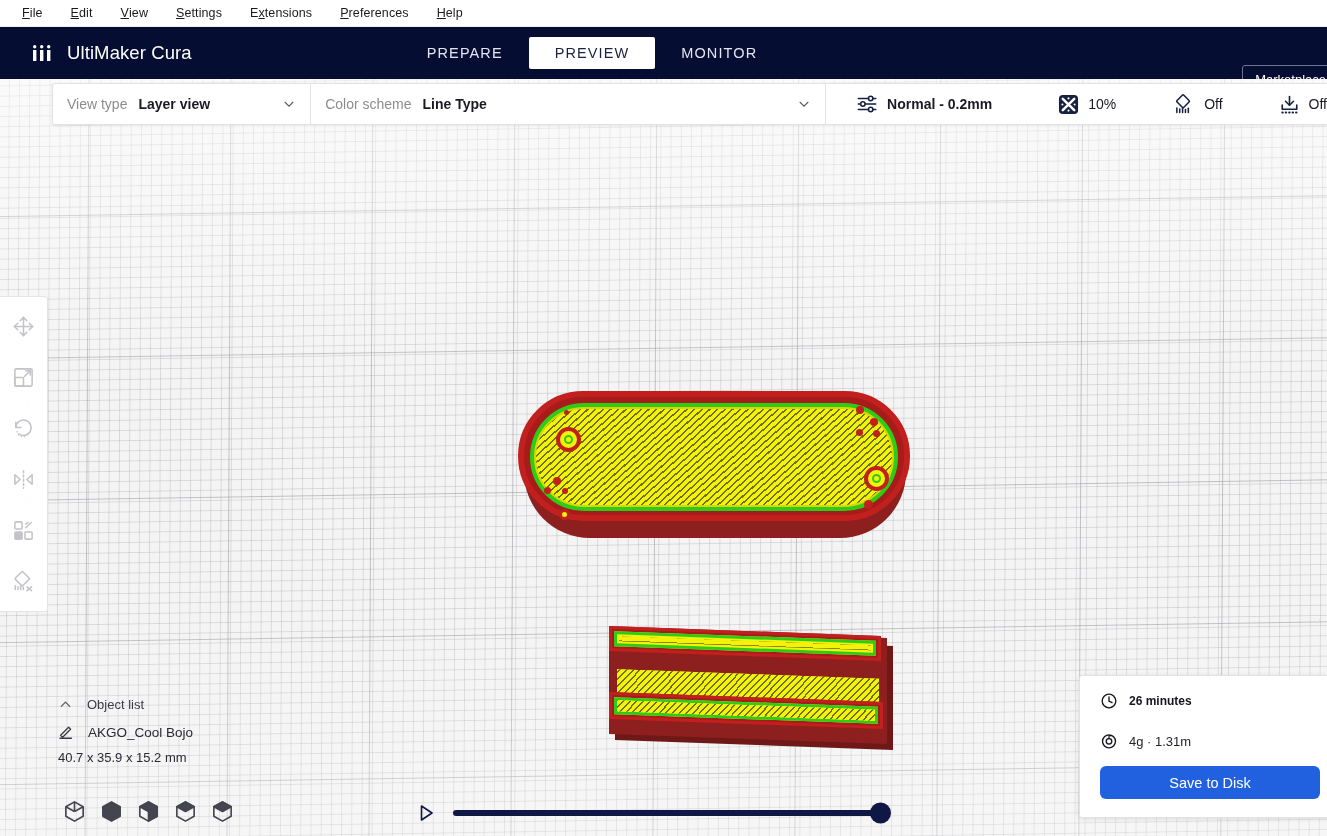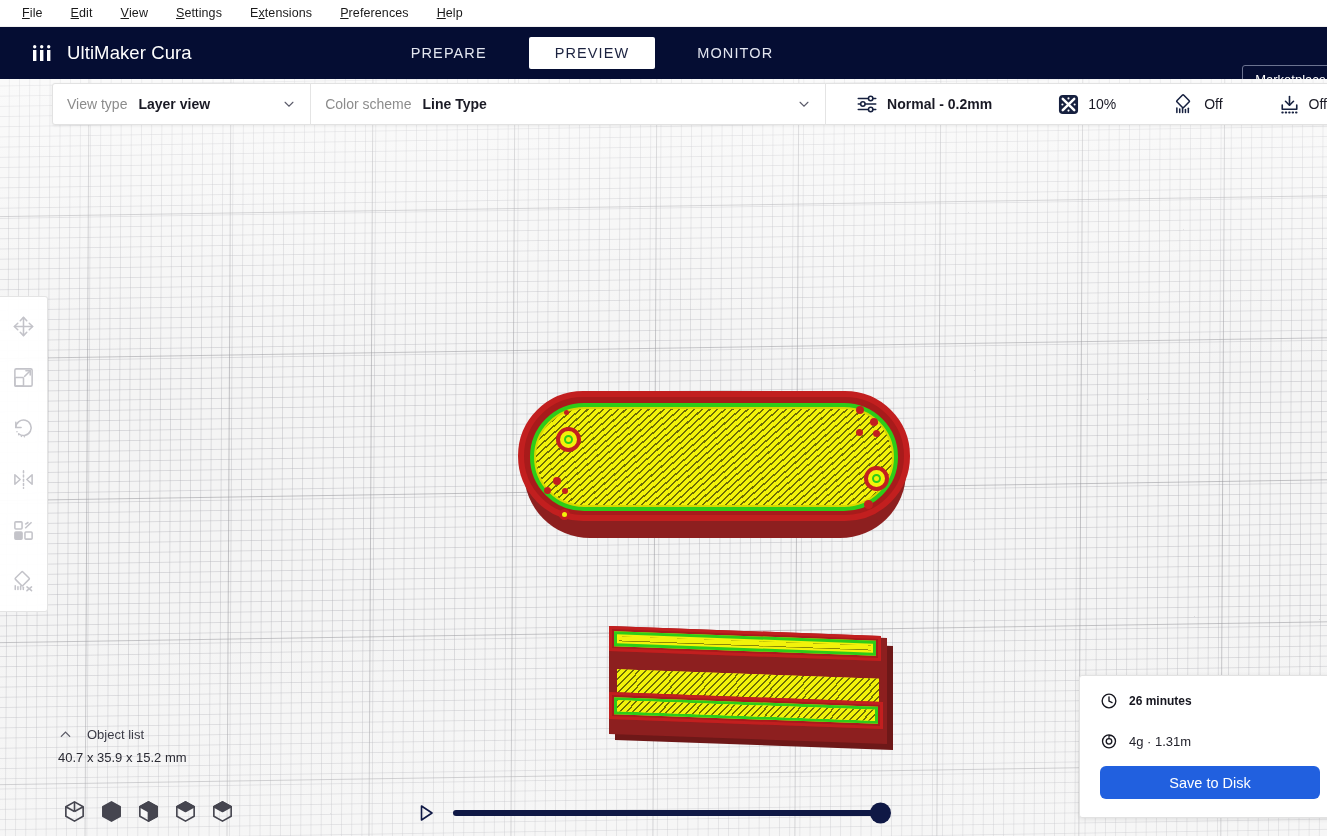--- a/index.html
+++ b/index.html
@@ -32,21 +32,21 @@
     position: absolute; left: 32px; top: 0; height: 52px;
     display: flex; align-items: center; gap: 9px;
   }
   .brand-logo { width: 26px; height: 16px; position: relative; display:block; }
   .brand-name {
     color: #ffffff; font-size: 18.5px; letter-spacing: .1px; font-weight: 400;
     white-space: nowrap;
   }
   .stages {
     position: absolute; left: 0; top: 0; width: 1184px; height: 52px;
-    display: flex; align-items: center; justify-content: center; gap: 16px;
+    display: flex; align-items: center; justify-content: center; gap: 0;
   }
   .stage-btn {
     font-size: 14.5px; letter-spacing: 1.1px; color: #e3e6f0;
     padding: 8px 26px; background: transparent; border: none; cursor: pointer;
     font-family: inherit; border-radius: 2px; white-space: nowrap;
   }
   .stage-btn.active { background: #ffffff; color: #1c2340; }
   .marketplace-btn {
     position: absolute; right: -12px; top: 38px;
     border: 1px solid #6b7290; color: #ffffff; background: transparent;
@@ -355,20 +355,29 @@
 
     <div class="objlist">
       <div class="objlist-head">
         <span>
           <svg width="15" height="15" viewBox="0 0 16 16" fill="none" stroke="#5a5a66" stroke-width="1.4" stroke-linecap="round">
             <polyline points="3.5,10 8,5.5 12.5,10"></polyline>
           </svg>
         </span>
         <span class="objlist-title">Object list</span>
       </div>
+      <div class="objlist-row">
+        <span>
+          <svg width="16" height="16" viewBox="0 0 16 16" fill="none" stroke="#3a3a44" stroke-width="1.3" stroke-linecap="round">
+            <path d="M2.6 11.2 L10.6 3.2 L12.6 5.2 L4.6 13.2 Z" stroke-linejoin="round"></path>
+            <line x1="2" y1="14.3" x2="13.4" y2="14.3" stroke-width="1.5"></line>
+          </svg>
+        </span>
+        <span class="objlist-name">AKGO_Cool Bojo</span>
+      </div>
       <div class="objlist-dims">40.7 x 35.9 x 15.2 mm</div>
     </div>
 
     <div class="camviews">
       <span class="camview-btn">
         <svg width="25" height="25" viewBox="0 0 26 26" fill="none" stroke="#45454f" stroke-width="1.7" stroke-linejoin="round">
           <polygon points="13,3 22,8 22,18 13,23 4,18 4,8"></polygon>
           <line x1="13" y1="3" x2="13" y2="13"></line>
             <line x1="13" y1="13" x2="22" y2="8"></line>
             <line x1="13" y1="13" x2="4" y2="8"></line>

